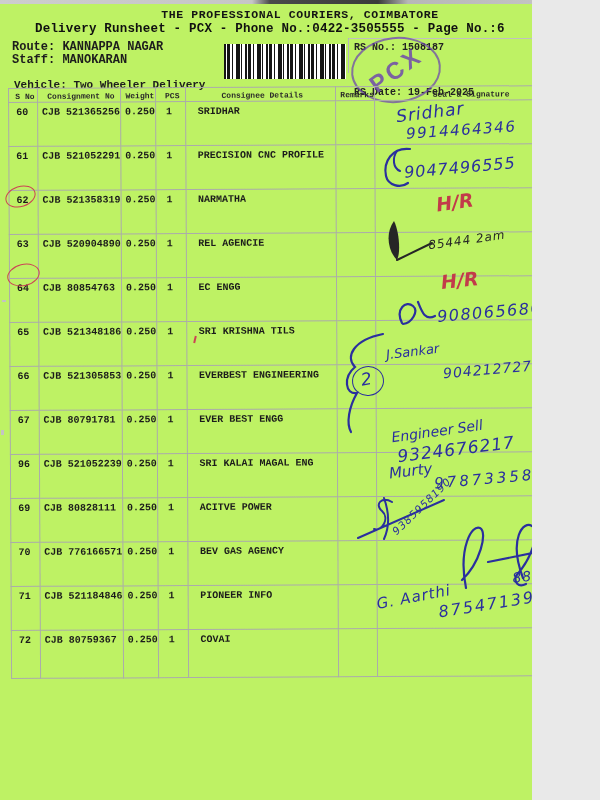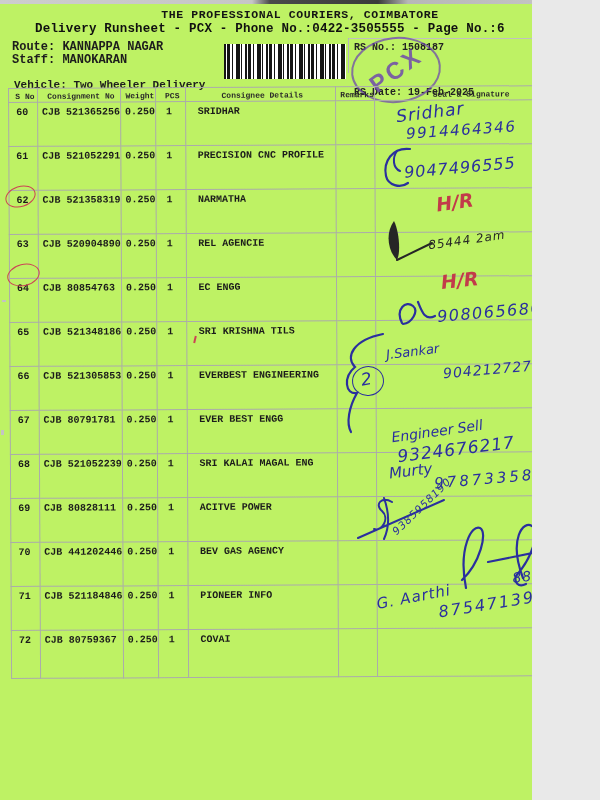--- a/index.html
+++ b/index.html
@@ -188,40 +188,40 @@
         <tr>
       <td class="c-sno">67</td>
       <td class="c-con">CJB 80791781</td>
       <td class="c-wt">0.250</td>
       <td class="c-pcs">1</td>
       <td class="c-det">EVER BEST ENGG</td>
       <td class="c-rem"></td>
       <td class="c-sig"></td>
     </tr>
         <tr>
-      <td class="c-sno">68</td>
+      <td class="c-sno">96</td>
       <td class="c-con">CJB 521052239</td>
       <td class="c-wt">0.250</td>
       <td class="c-pcs">1</td>
       <td class="c-det">SRI KALAI MAGAL ENG</td>
       <td class="c-rem"></td>
       <td class="c-sig"></td>
     </tr>
         <tr>
       <td class="c-sno">69</td>
       <td class="c-con">CJB 80828111</td>
       <td class="c-wt">0.250</td>
       <td class="c-pcs">1</td>
       <td class="c-det">ACITVE POWER</td>
       <td class="c-rem"></td>
       <td class="c-sig"></td>
     </tr>
         <tr>
       <td class="c-sno">70</td>
-      <td class="c-con">CJB 441202446</td>
+      <td class="c-con">CJB 776166571</td>
       <td class="c-wt">0.250</td>
       <td class="c-pcs">1</td>
       <td class="c-det">BEV GAS AGENCY</td>
       <td class="c-rem"></td>
       <td class="c-sig"></td>
     </tr>
         <tr>
       <td class="c-sno">71</td>
       <td class="c-con">CJB 521184846</td>
       <td class="c-wt">0.250</td>

